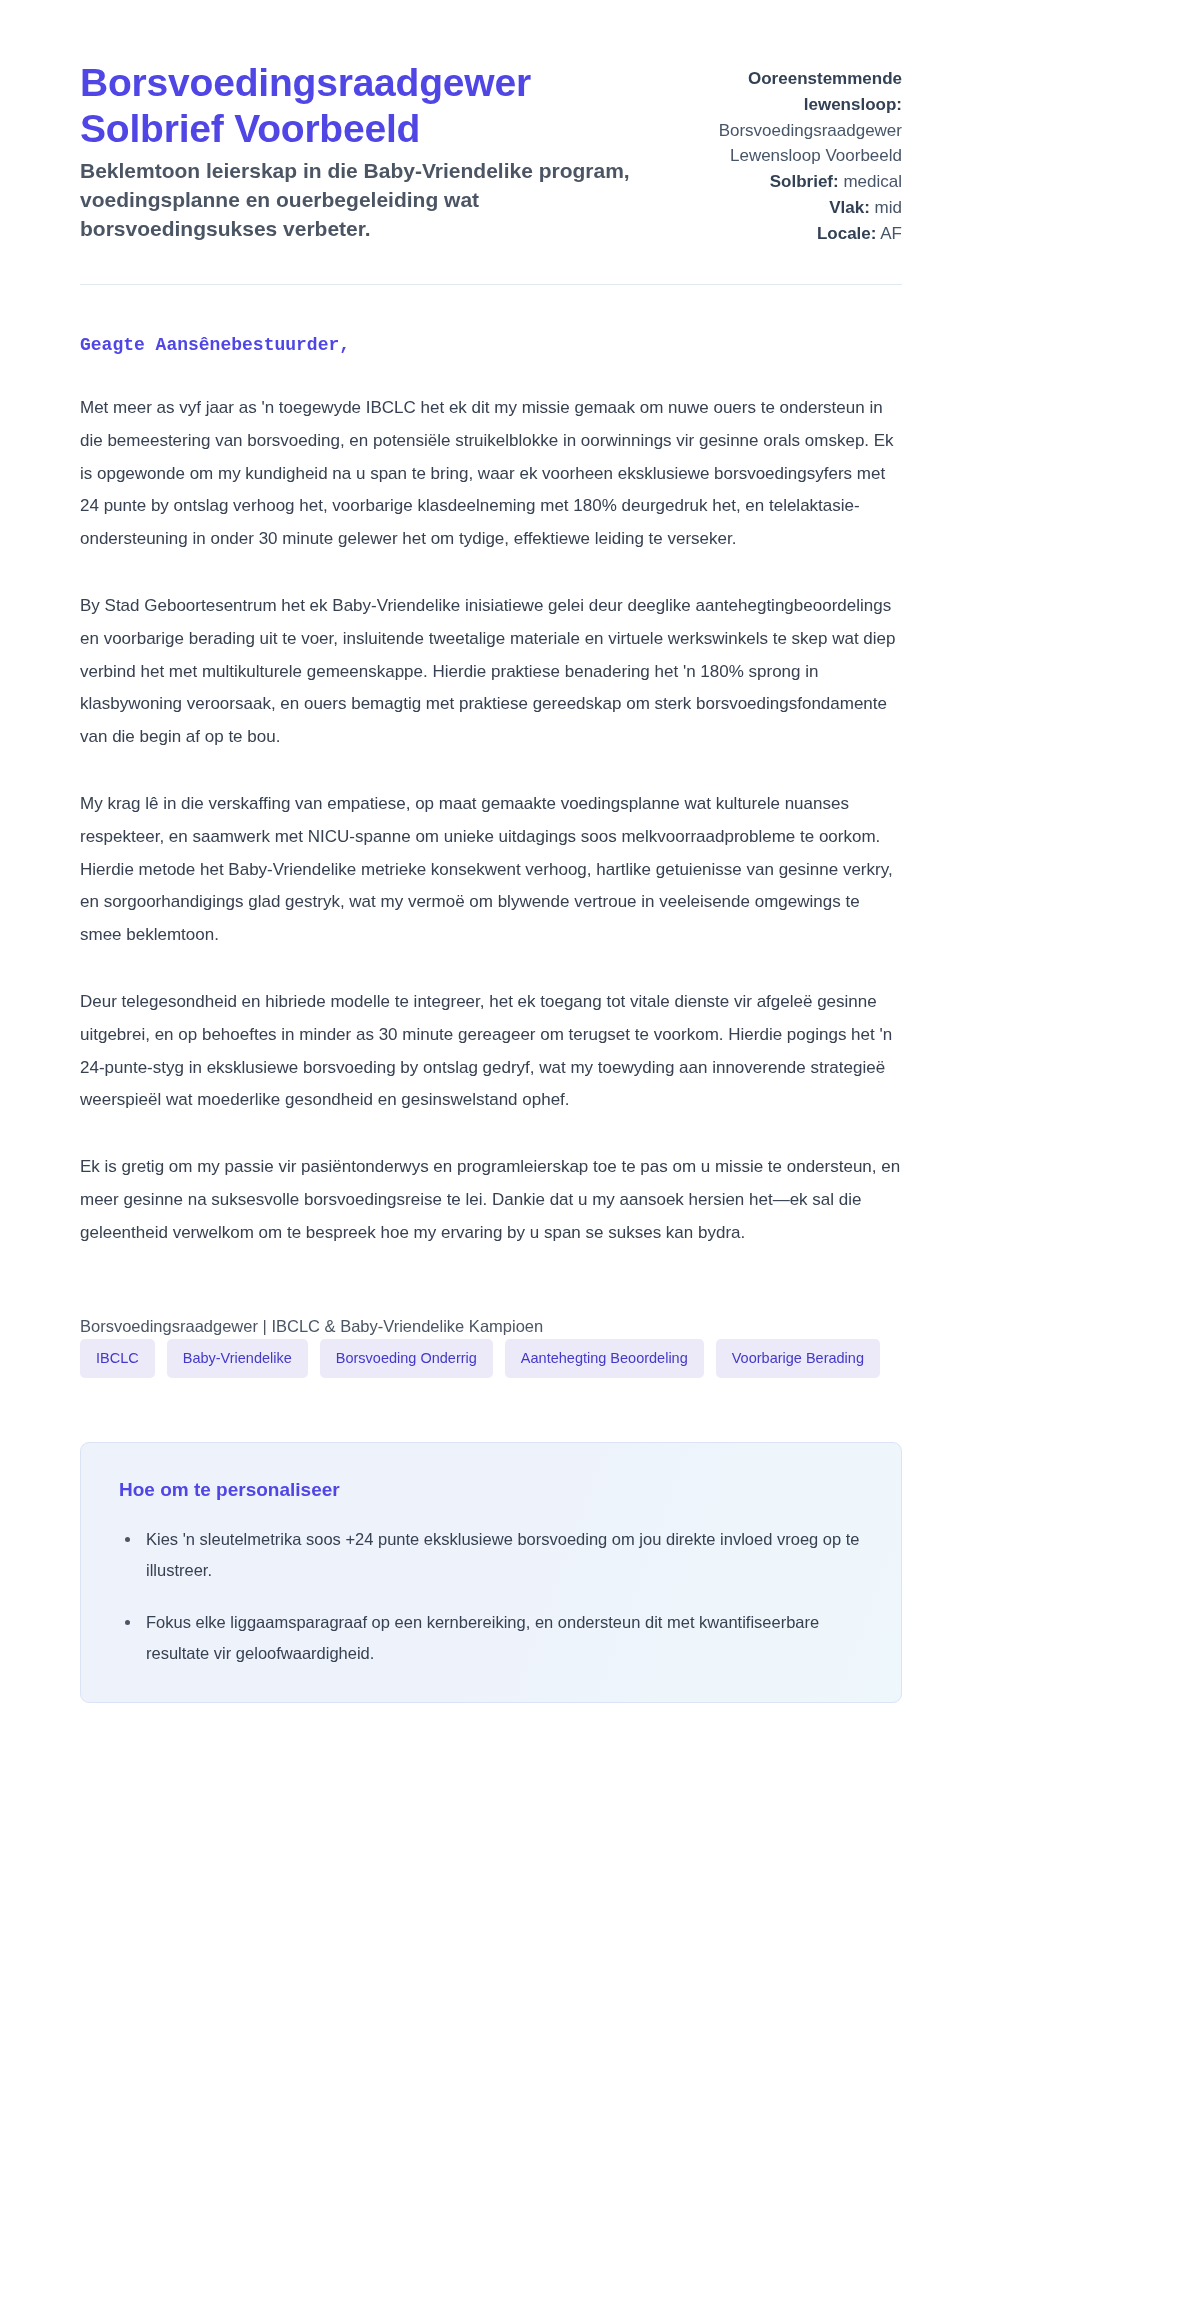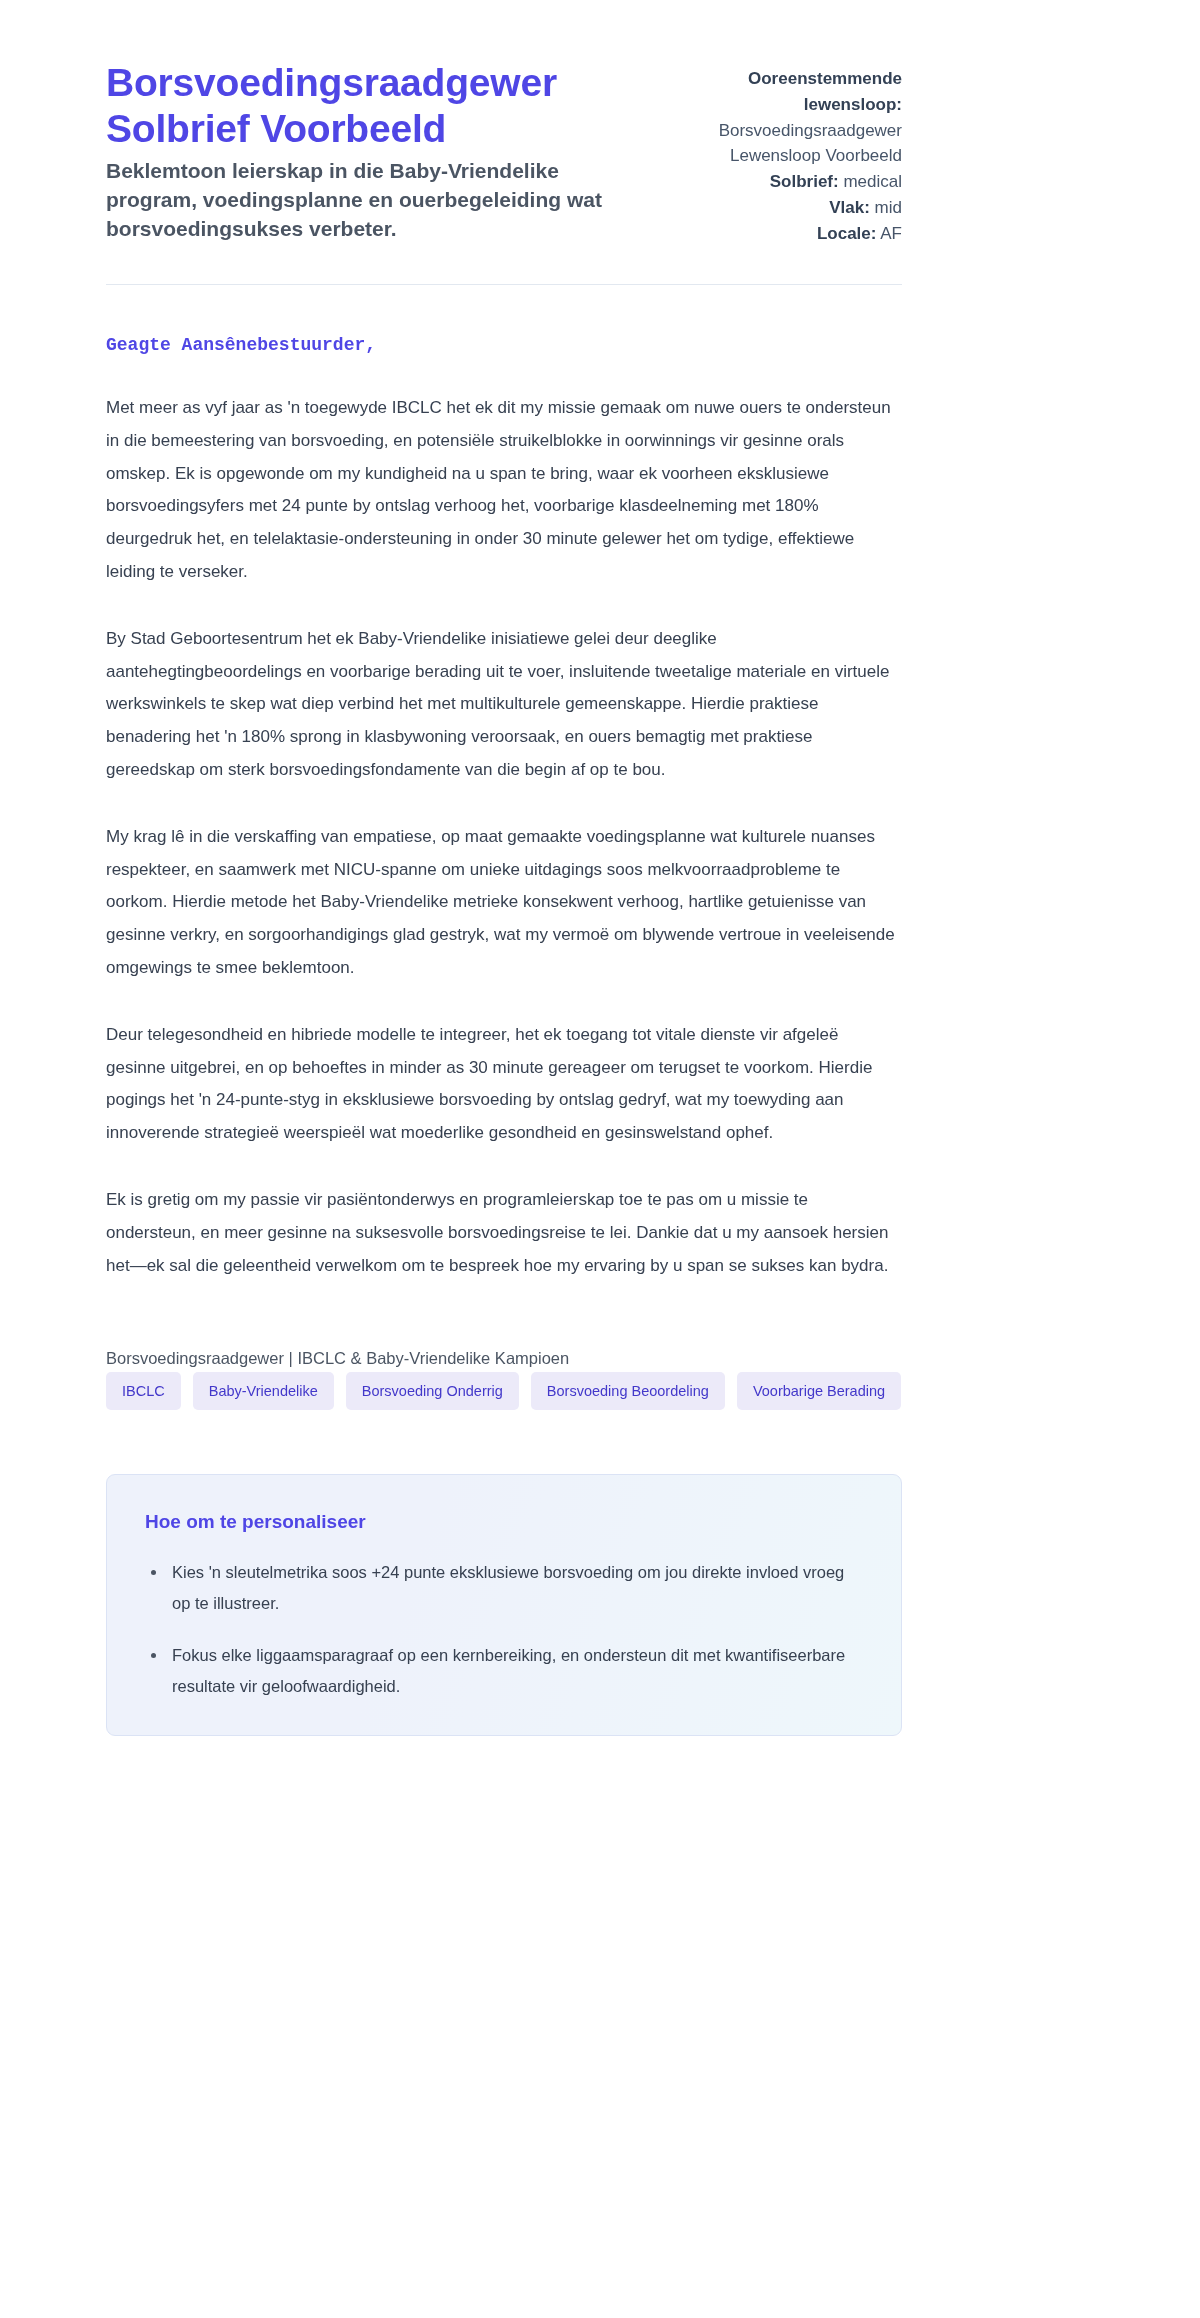--- a/index.html
+++ b/index.html
@@ -28,21 +28,21 @@
     min-height:2318px;
     background:var(--page);
     font-family:"Liberation Sans", sans-serif;
     color:var(--ink);
     -webkit-font-smoothing:antialiased;
   }
 
   .page{
     width:1008px;
     min-height:2318px;
-    padding:52px 106px 40px 106px;
+    padding:52px 106px 40px 80px;
     background:var(--page);
   }
 
   
   .doc-header{
     display:flex;
     align-items:flex-start;
     justify-content:space-between;
     gap:40px;
   }
@@ -255,21 +255,21 @@
     <p class="body-par">Ek is gretig om my passie vir pasiëntonderwys en programleierskap toe te pas om u missie te ondersteun, en meer gesinne na suksesvolle borsvoedingsreise te lei. Dankie dat u my aansoek hersien het—ek sal die geleentheid verwelkom om te bespreek hoe my ervaring by u span se sukses kan bydra.</p>
 
     <div class="signature">
       <p class="sign-role">Borsvoedingsraadgewer | IBCLC &amp; Baby-Vriendelike Kampioen</p>
     </div>
 
     <div class="chips">
       <span class="chip">IBCLC</span>
       <span class="chip">Baby-Vriendelike</span>
       <span class="chip">Borsvoeding Onderrig</span>
-      <span class="chip">Borsvoeding Beoordeling</span>
+      <span class="chip">Aantehegting Beoordeling</span>
       <span class="chip">Voorbarige Berading</span>
     </div>
 
     <section class="callout">
       <h2 class="callout-title">Hoe om te personaliseer</h2>
       <ul class="callout-list">
         <li>Kies 'n sleutelmetrika soos +24 punte eksklusiewe borsvoeding om jou direkte invloed vroeg op te illustreer.</li>
         <li>Fokus elke liggaamsparagraaf op een kernbereiking, en ondersteun dit met kwantifiseerbare resultate vir geloofwaardigheid.</li>
       </ul>
     </section>

